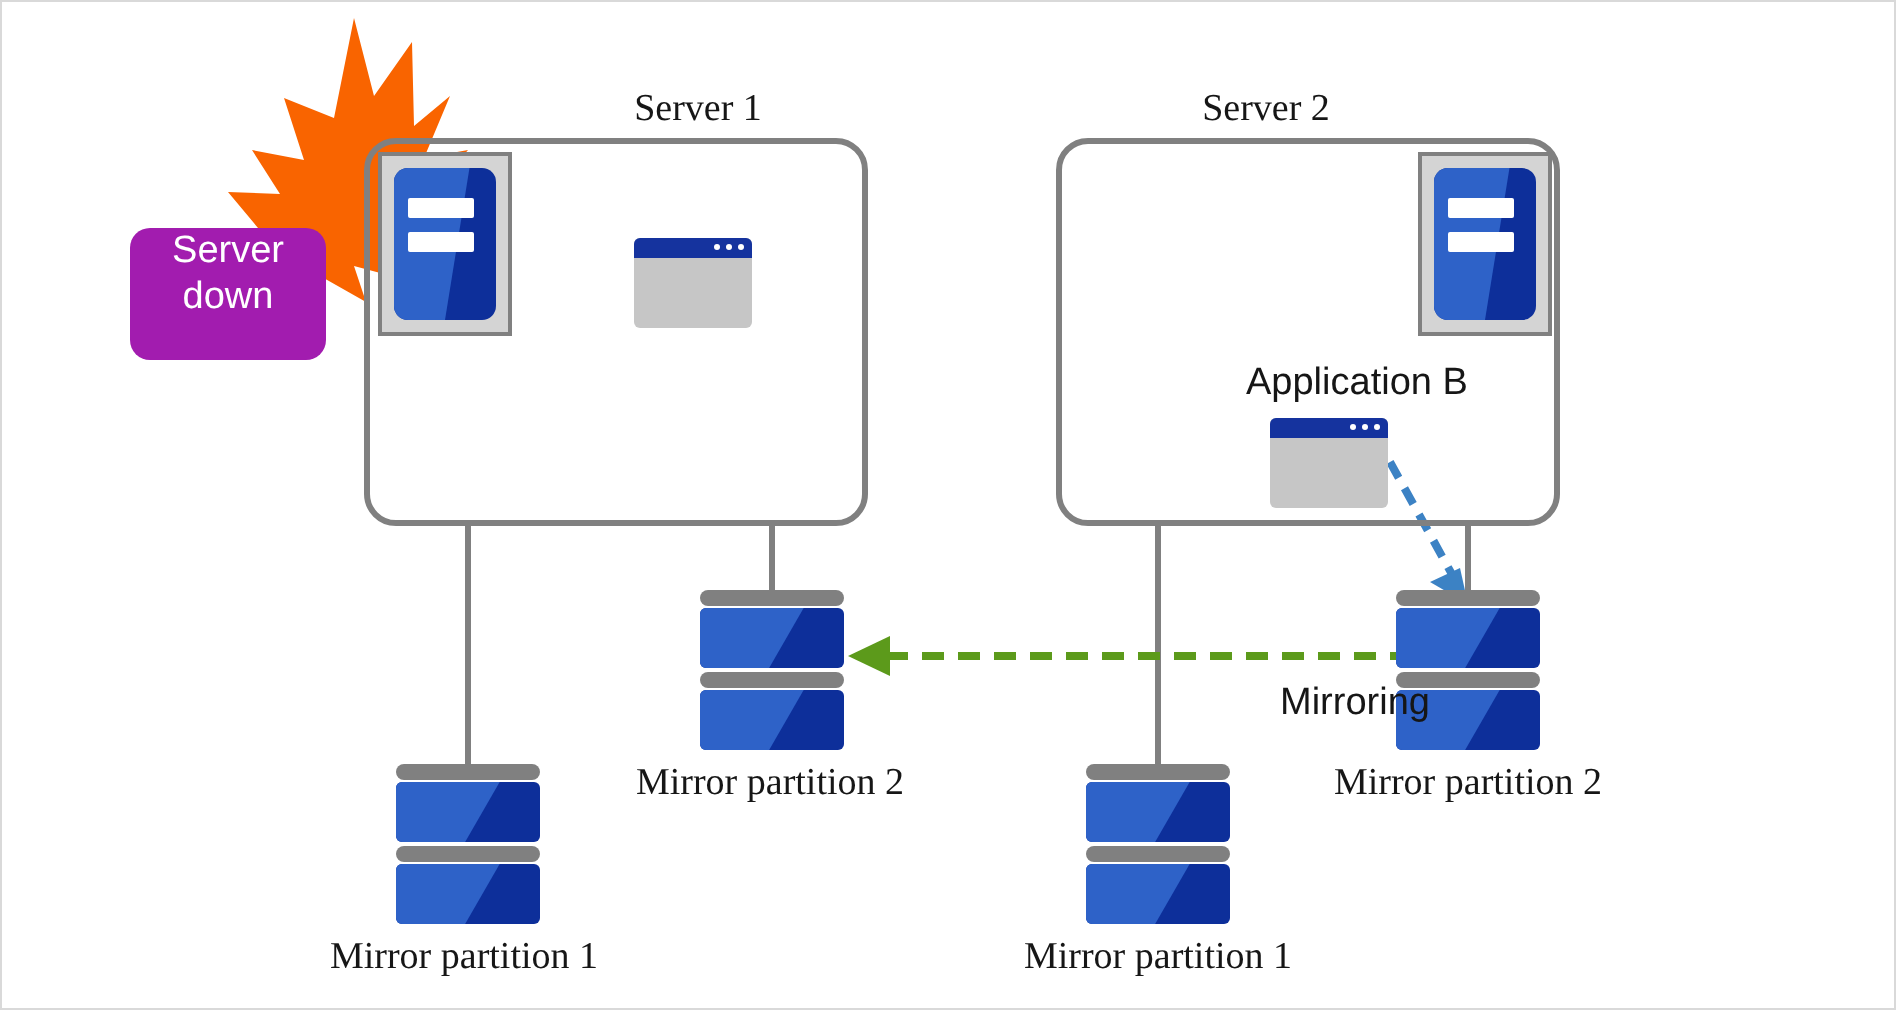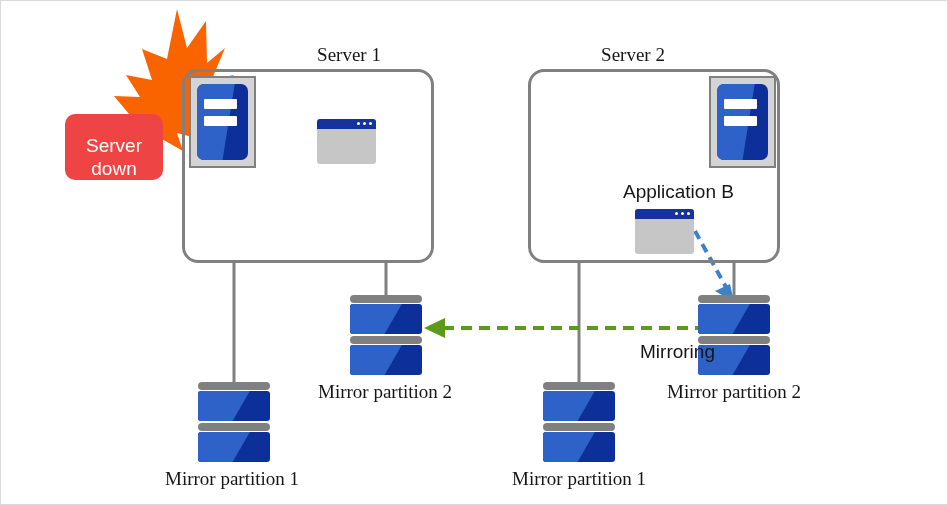--- a/index.html
+++ b/index.html
@@ -136,30 +136,30 @@
     content: "";
     position: absolute;
     left: 0; top: 0; bottom: 0; right: 0;
     background: #2e62c8;
     clip-path: polygon(0 0, 72% 0, 48% 100%, 0 100%);
   }
 
   
   .server-down {
     position: absolute;
-    background: #ef4444;
+    background: #a21caf;
     border-radius: 10px;
     color: #ffffff;
     font-size: 19px;
     line-height: 23px;
     text-align: center;
     display: flex;
     flex-direction: column;
     align-items: center;
-    justify-content: flex-end;
+    justify-content: flex-start;
     font-family: "Liberation Sans", sans-serif;
   }
 </style>
 </head>
 <body>
 
 <div id="canvas">
 
   <svg class="svg-layer" viewBox="0 0 948 505">
 

